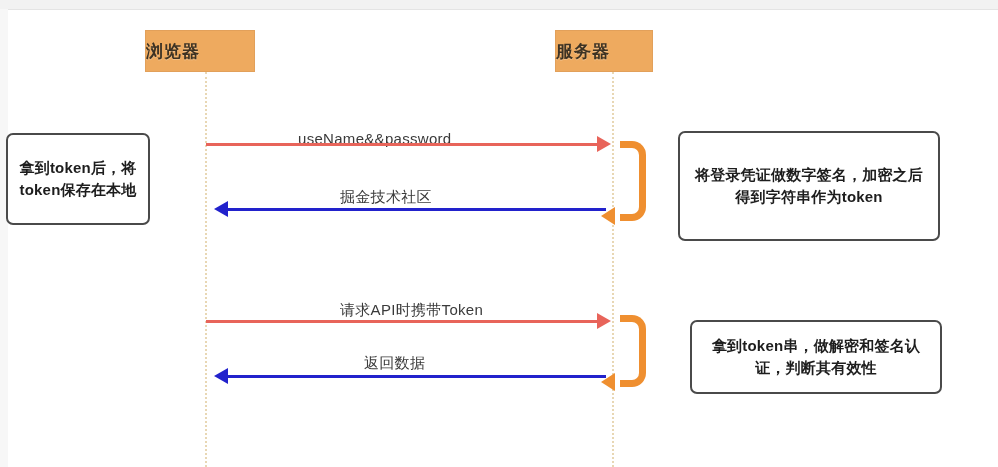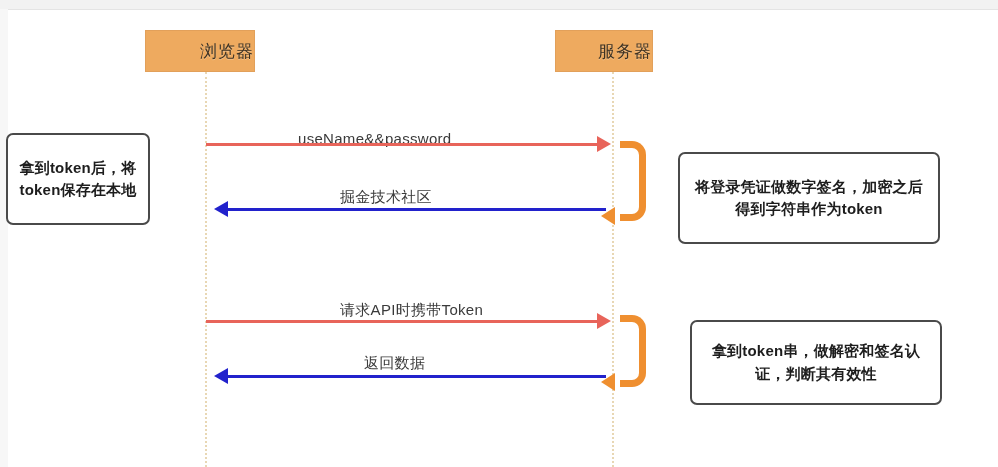--- a/index.html
+++ b/index.html
@@ -35,23 +35,23 @@
   }
 
   
   .actor {
     position: absolute;
     box-sizing: border-box;
     background: #eeaa5f;
     border: 1px solid #e2a05a;
     display: flex;
     align-items: center;
-    justify-content: flex-end;
+    justify-content: flex-start;
     color: #3d3223;
-    font-weight: 400;
+    font-weight: 700;
     font-size: 17px;
     letter-spacing: 1px;
     text-shadow: 0 1px 0 rgba(255,255,255,0.25);
   }
   #actor-browser { left: 145px; top: 30px; width: 110px; height: 42px; }
   #actor-server  { left: 555px; top: 30px; width: 98px; height: 42px; }
 
   
   .lifeline {
     position: absolute;
@@ -127,22 +127,22 @@
     justify-content: center;
     text-align: center;
     padding: 6px 10px;
     color: #1d1d1d;
     font-weight: 700;
     font-size: 15px;
     line-height: 1.5;
     letter-spacing: 0.2px;
   }
   #note-browser-local { left: 6px;   top: 133px; width: 144px; height: 92px; }
-  #note-server-sign   { left: 678px; top: 152px; width: 262px; height: 92px; }
-  #note-server-verify { left: 690px; top: 320px; width: 252px; height: 85px; }
+  #note-server-sign   { left: 678px; top: 131px; width: 262px; height: 110px; }
+  #note-server-verify { left: 690px; top: 320px; width: 252px; height: 74px; }
 
   
   .watermark {
     position: absolute;
     left: 622px;
     top: 412px;
     font-size: 22px;
     color: #b9b9b9;
     white-space: nowrap;
     letter-spacing: 1px;

